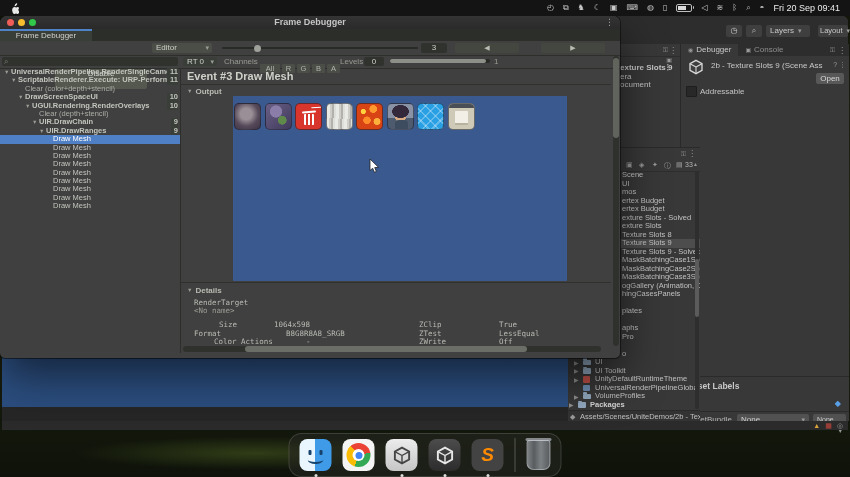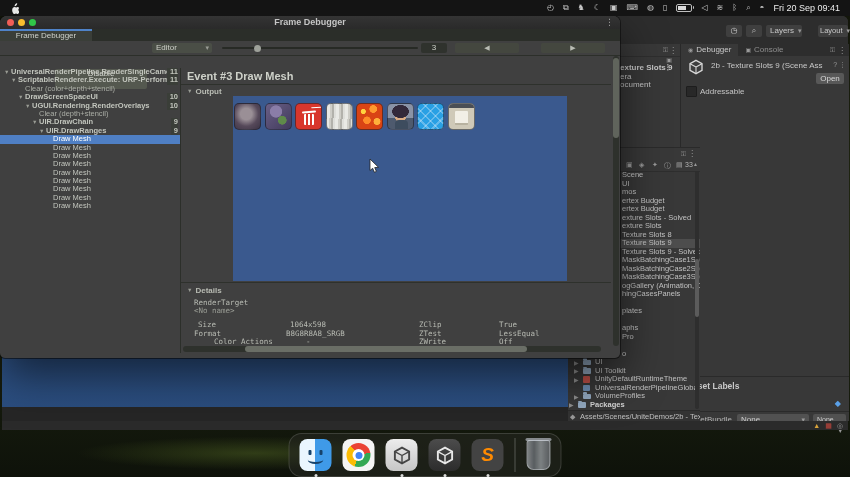--- a/index.html
+++ b/index.html
@@ -213,21 +213,21 @@
 
 <div class="screen">
 
   <div class="wallpaper"></div>
 
   <div class="abs unity-bg"></div>
 
   <div class="abs u-top">
     <div class="u-toolbtn" style="left:724px;width:16px;">◷</div>
     <div class="u-toolbtn" style="left:744px;width:16px;">⌕</div>
-    <div class="u-drop" style="left:764px;width:36px;"><span>Layers</span></div>
+    <div class="u-drop" style="left:764px;width:44px;"><span>Layers</span></div>
     <div class="u-drop" style="left:816px;width:30px;padding:0 2px;font-size:7.5px;"><span>Layout</span></div>
   </div>
 
   <div class="abs panel u-hier">
     <div class="u-hier-head">
       <span class="lock-glyph" style="position:absolute;right:12px;top:2px;">⚿</span>
       <span class="dots" style="position:absolute;right:3px;top:2px;">⋮</span>
     </div>
     <div style="height:7px;position:relative;">
       <span class="dots" style="position:absolute;right:8px;top:-1px;font-size:6px;">▣</span>
@@ -405,20 +405,31 @@
     <div class="fd-toolbar">
       <div class="fd-btn" style="left:55px;top:6px;width:92px;height:20px;line-height:10px;margin-top:22px;">Disable</div>
       <div class="fd-dd" style="left:152px;top:2px;width:60px;height:10px;line-height:10px;"><span>Editor</span></div>
       <div class="slider-track" style="left:222px;top:6px;width:196px;"></div>
       <div class="slider-knob" style="left:254px;top:3.5px;"></div>
       <div class="value-box" style="left:421px;top:2px;width:26px;height:10px;line-height:10px;">3</div>
       <div class="nav-btn" style="left:455px;top:2px;width:64px;height:10px;line-height:10px;">◀</div>
       <div class="nav-btn" style="left:541px;top:2px;width:64px;height:10px;line-height:10px;">▶</div>
     </div>
 
+    <div class="fd-filter">
+      <div class="searchbox"></div>
+      <div class="fd-dd" style="left:183px;top:2px;width:34px;height:9px;line-height:9px;background:#3a3e38;"><span>RT 0</span></div>
+      <div class="dim-label" style="left:224px;top:2px;">Channels</div>
+      <div style="position:absolute;left:260px;top:2px;" id="chan-boxes"><span class="chanbox" style="width: 20px;">All</span><span class="chanbox" style="width: 13px;">R</span><span class="chanbox" style="width: 13px;">G</span><span class="chanbox" style="width: 13px;">B</span><span class="chanbox" style="width: 13px;">A</span></div>
+      <div class="dim-label" style="left:340px;top:2px;">Levels</div>
+      <div class="value-box" style="left:364px;top:2px;width:20px;height:9px;line-height:9px;">0</div>
+      <div class="lev-track" style="left:390px;width:100px;"></div>
+      <div class="lev-fill" style="left:390px;width:96px;"></div>
+      <div class="dim-label" style="left:494px;top:2px;">1</div>
+    </div>
 
     <div class="fd-tree" id="fd-tree">
         <div class="tree-row parent" style="padding-left: 4px;"><span class="tree-arrow2">▼</span><span>UniversalRenderPipeline.RenderSingleCamera</span><span class="tree-count">11</span></div>
         <div class="tree-row parent" style="padding-left: 11px;"><span class="tree-arrow2">▼</span><span>ScriptableRenderer.Execute: URP-Performar</span><span class="tree-count">11</span></div>
         <div class="tree-row dim" style="padding-left: 18px;"><span class="tree-arrow2"></span><span>Clear (color+depth+stencil)</span></div>
         <div class="tree-row parent" style="padding-left: 18px;"><span class="tree-arrow2">▼</span><span>DrawScreenSpaceUI</span><span class="tree-count">10</span></div>
         <div class="tree-row parent" style="padding-left: 25px;"><span class="tree-arrow2">▼</span><span>UGUI.Rendering.RenderOverlays</span><span class="tree-count">10</span></div>
         <div class="tree-row dim" style="padding-left: 32px;"><span class="tree-arrow2"></span><span>Clear (depth+stencil)</span></div>
         <div class="tree-row parent" style="padding-left: 32px;"><span class="tree-arrow2">▼</span><span>UIR.DrawChain</span><span class="tree-count">9</span></div>
         <div class="tree-row parent" style="padding-left: 39px;"><span class="tree-arrow2">▼</span><span>UIR.DrawRanges</span><span class="tree-count">9</span></div>
@@ -450,21 +461,21 @@
             <div class="thumb t7"></div>
             <div class="thumb t8"></div>
           </div>
       </div>
       <div class="details-pane">
         <div class="hairline" style="top:0;"></div>
         <div class="fold" style="position:absolute;left:6px;top:4px;text-align:center;">Details</div>
         <div class="det-line mono" style="left:13px;top:16px;">RenderTarget</div>
         <div class="det-line mono" style="left:13px;top:24px;color:#9a9d95;">&lt;No name&gt;</div>
         <div id="det-left">
-            <div class="det-line mono" style="left: 17px; top: 38px;"><span class="det-key" style="width: 92px;">Size</span><span>1064x598</span></div>
+            <div class="det-line mono" style="left: 1px; top: 38px; text-align: center;"><span class="det-key" style="width: 92px;">Size</span><span>1064x598</span></div>
             <div class="det-line mono" style="left: 13px; top: 46.7px;"><span class="det-key" style="width: 92px;">Format</span><span>B8G8R8A8_SRGB</span></div>
             <div class="det-line mono" style="left: 13px; top: 55.4px; margin-left: 20px;"><span class="det-key" style="width: 92px;">Color Actions</span><span>-</span></div>
           </div>
         <div id="det-right">
             <div class="det-line mono" style="left: 238px; top: 38px;"><span class="det-key" style="width: 80px;">ZClip</span><span>True</span></div>
             <div class="det-line mono" style="left: 238px; top: 46.7px;"><span class="det-key" style="width: 80px;">ZTest</span><span>LessEqual</span></div>
             <div class="det-line mono" style="left: 238px; top: 55.4px;"><span class="det-key" style="width: 80px;">ZWrite</span><span>Off</span></div>
           </div>
         <div class="hscroll">
           <div class="hscroll-handle"></div>

